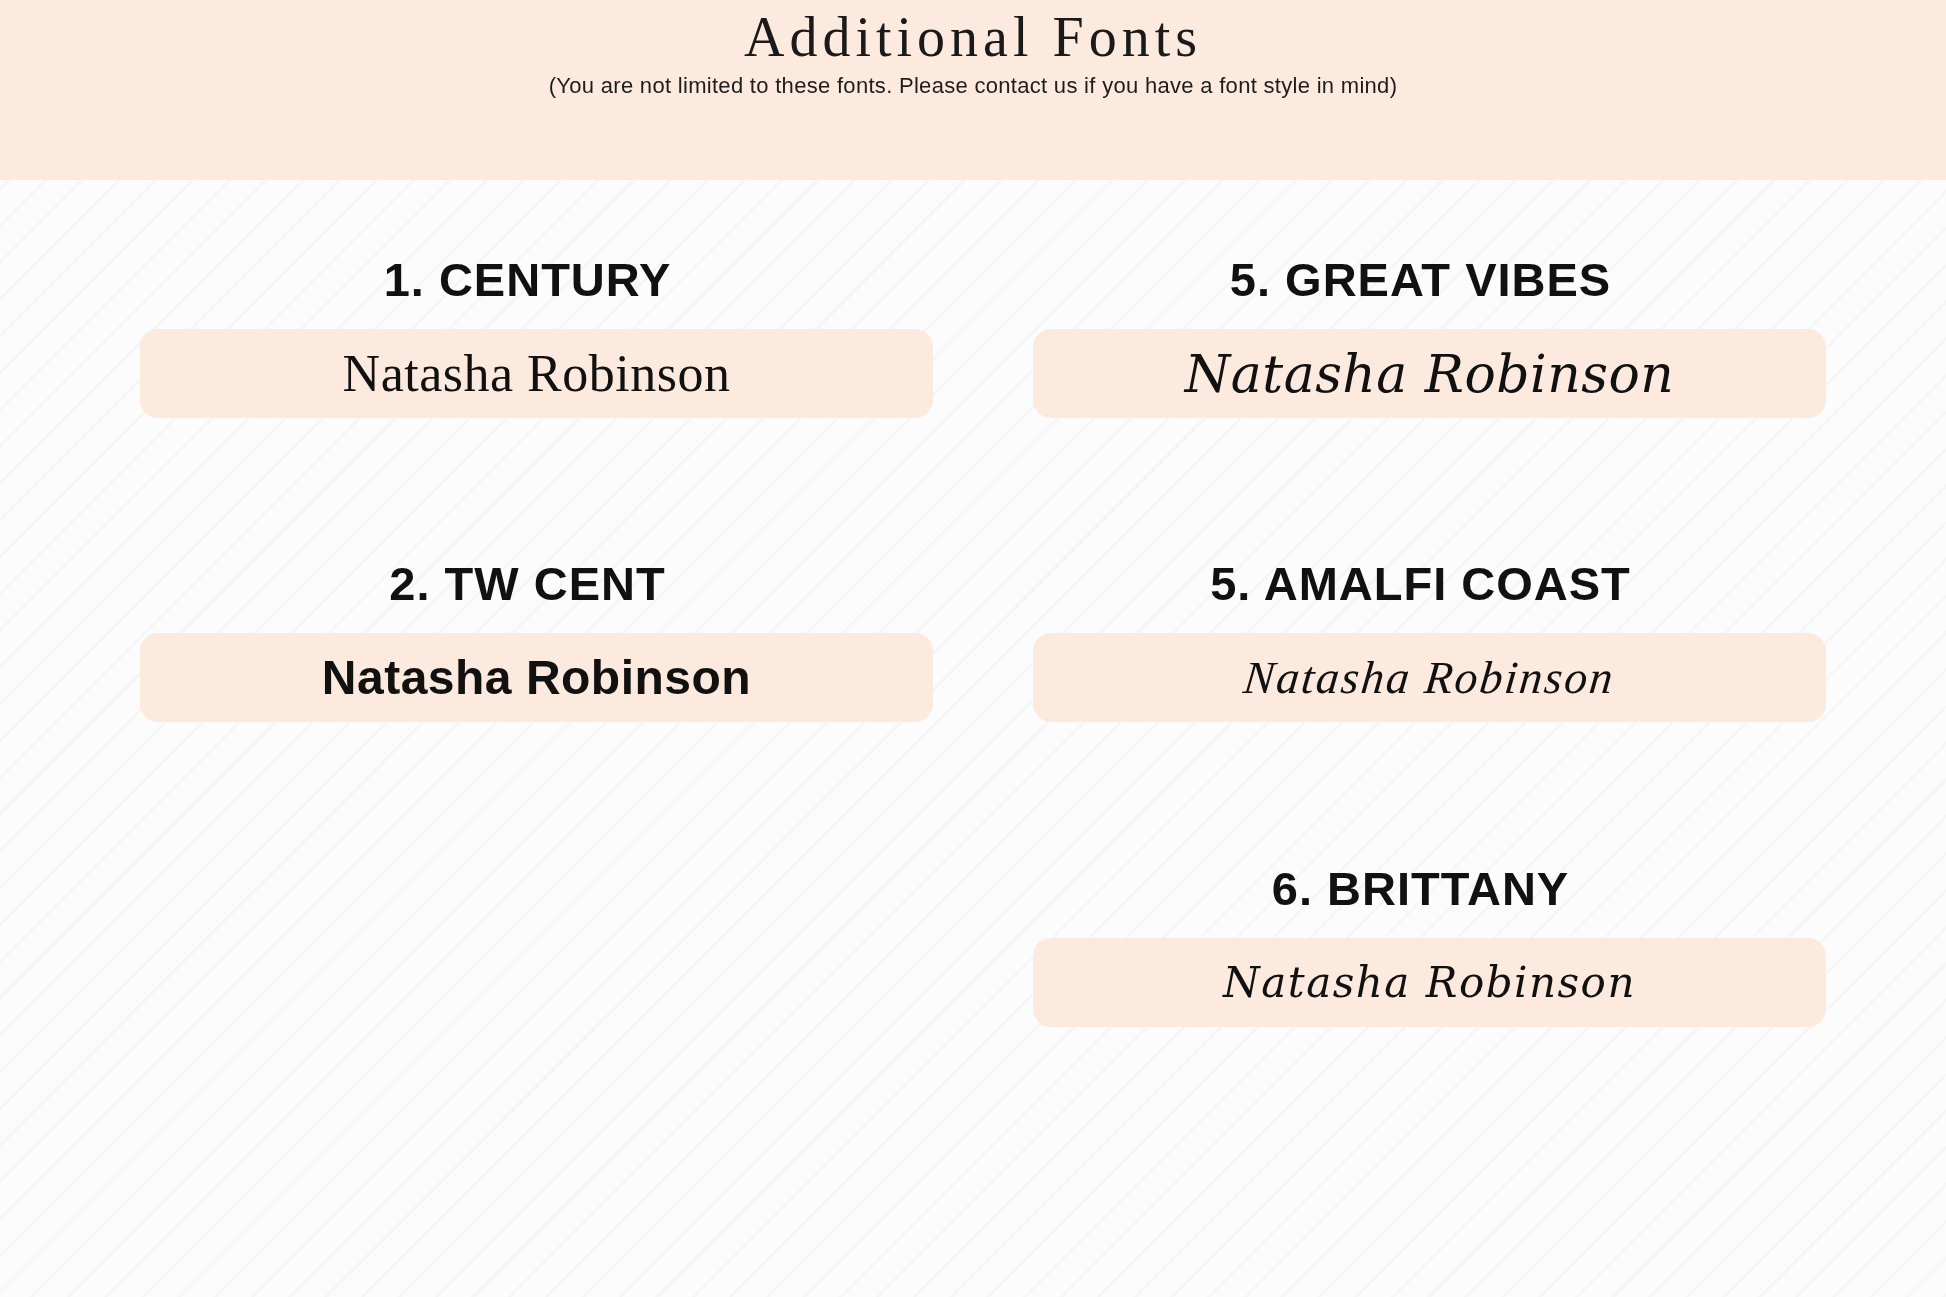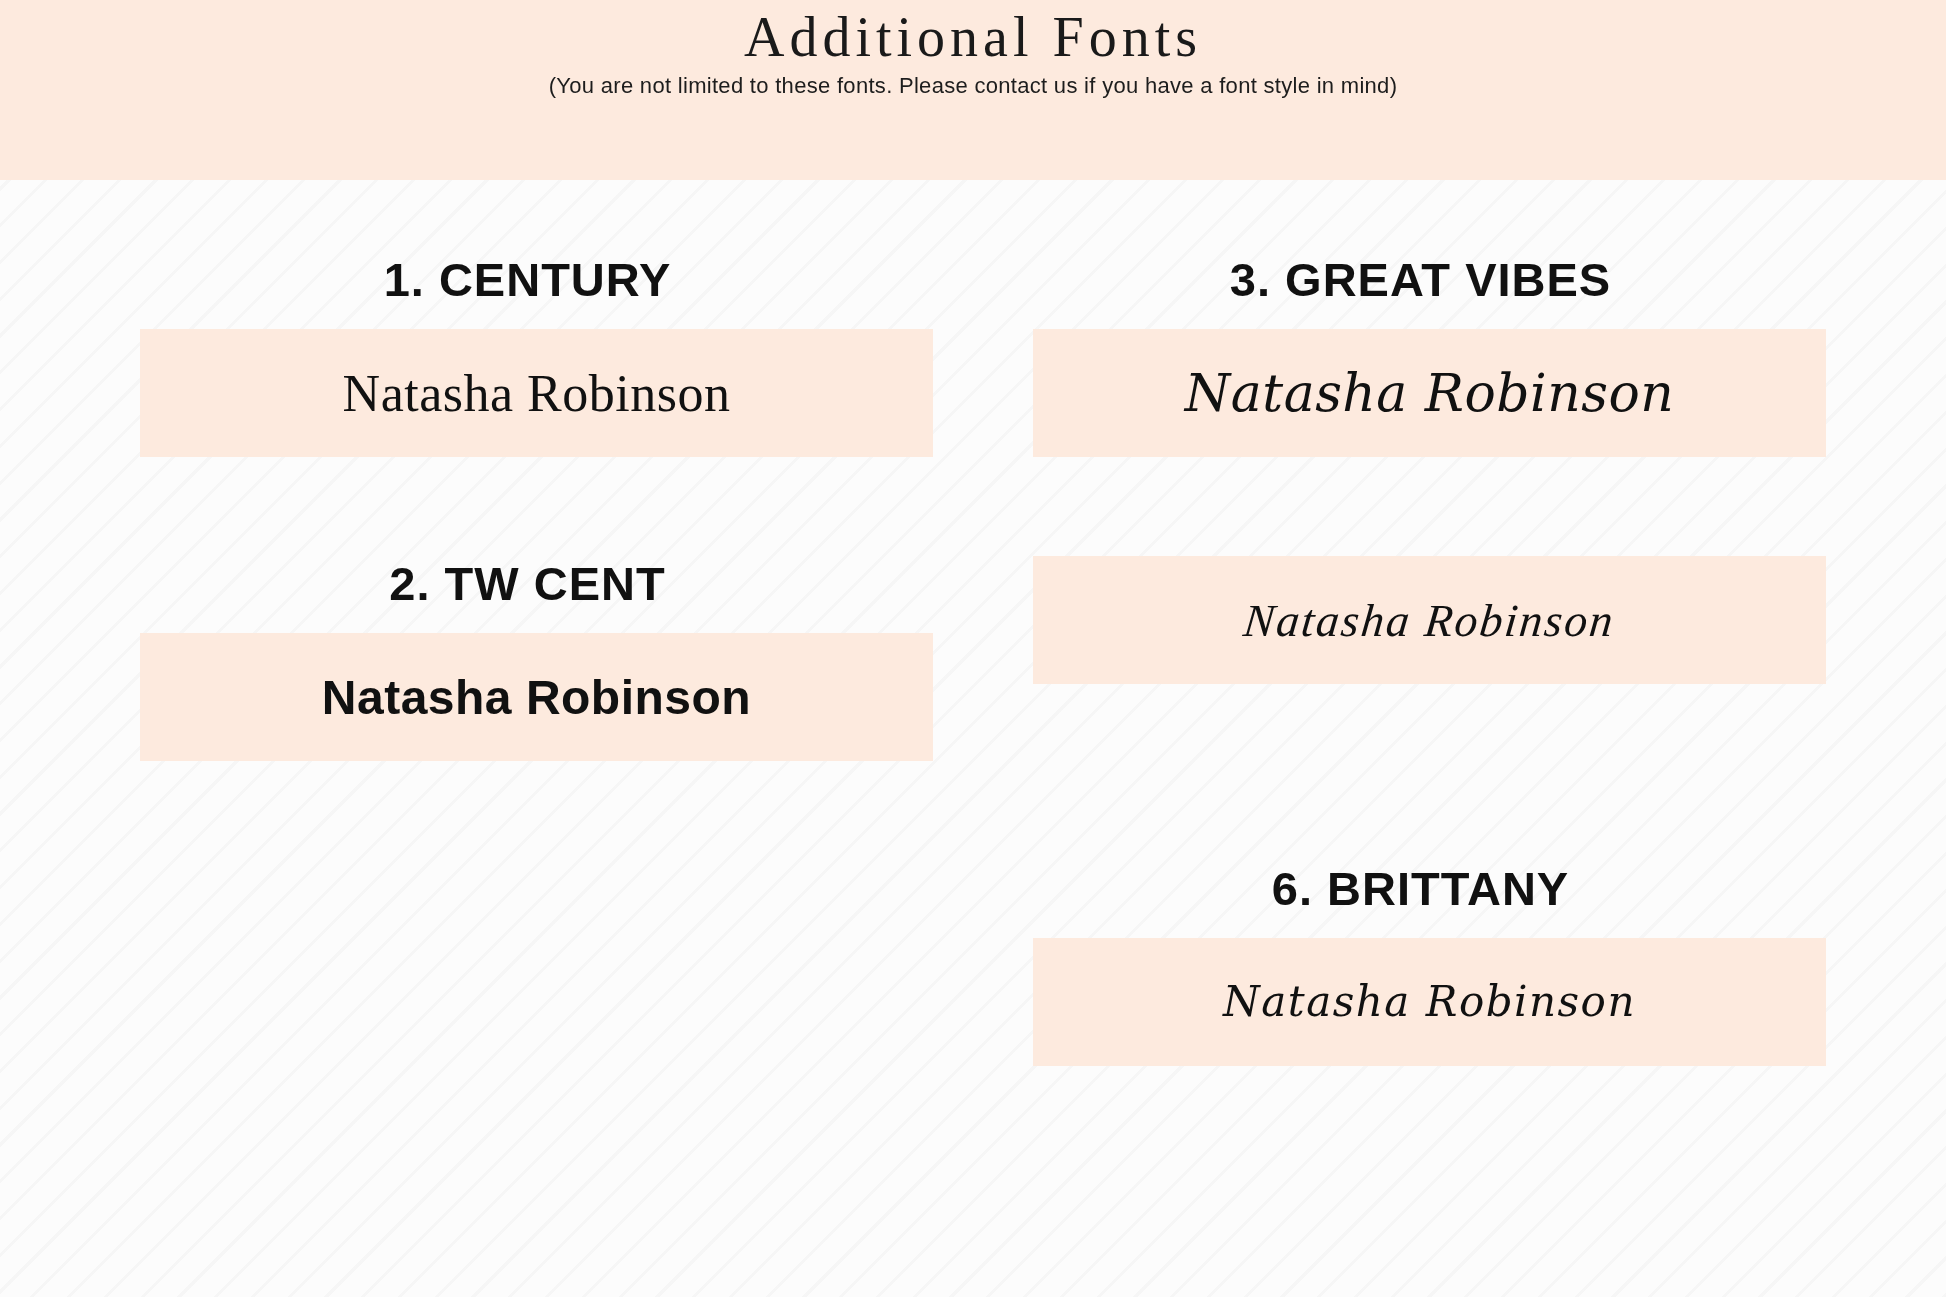--- a/index.html
+++ b/index.html
@@ -96,25 +96,26 @@
   .cell-note {
     font-family: "Liberation Sans", sans-serif;
     font-size: 27px;
     letter-spacing: 0.5px;
     color: #111111;
     white-space: nowrap;
   }
 
   .sample-box {
     width: 100%;
-    height: 128px;
+    height: 89px;
     background: #fdeade;
     display: flex;
     align-items: center;
     justify-content: center;
+    border-radius: 18px;
   }
   .sample-text {
     color: #111111;
     white-space: nowrap;
   }
 
   
   .s-century {
     font-family: "Liberation Serif", serif;
     font-size: 52px;
@@ -189,29 +190,33 @@
         <span class="cell-note"></span>
       </div>
       <div class="sample-box">
         <span class="sample-text s-twcent">Natasha Robinson</span>
       </div>
     </div>
 
 
     <div class="cell pos-4">
       <div class="cell-title-row">
-        <span class="cell-title">3. GREAT VIBES</span>
+        <span class="cell-title">5. GREAT VIBES</span>
         <span class="cell-note"></span>
       </div>
       <div class="sample-box">
         <span class="sample-text s-greatvibes">Natasha Robinson</span>
       </div>
     </div>
 
     <div class="cell pos-5">
+      <div class="cell-title-row">
+        <span class="cell-title">5. AMALFI COAST</span>
+        <span class="cell-note"></span>
+      </div>
       <div class="sample-box">
         <span class="sample-text s-amalfi">Natasha Robinson</span>
       </div>
     </div>
 
     <div class="cell pos-6">
       <div class="cell-title-row">
         <span class="cell-title">6. BRITTANY</span>
         <span class="cell-note"></span>
       </div>

